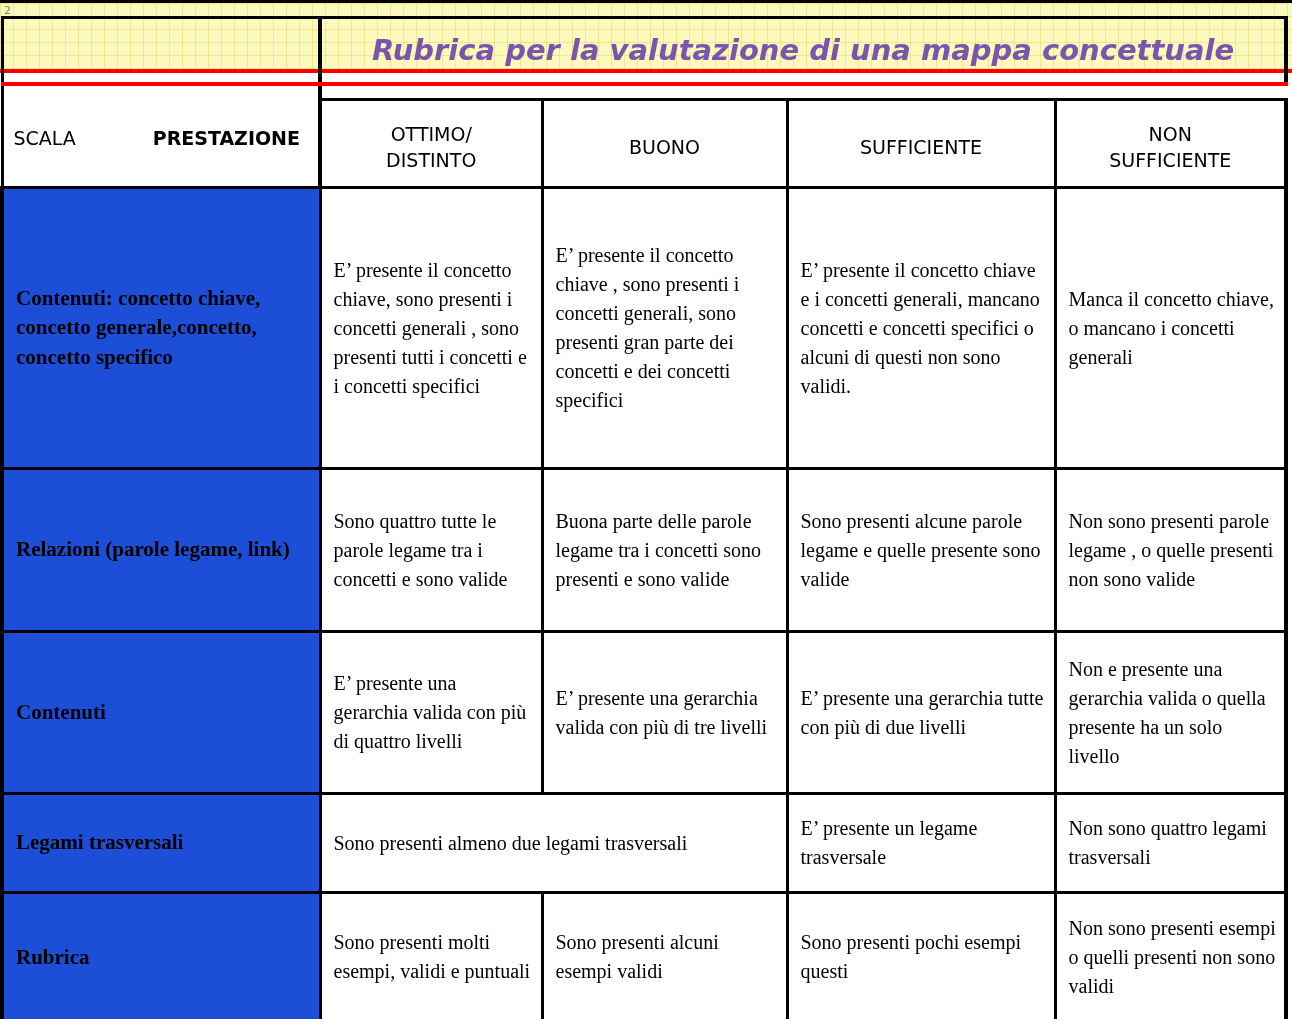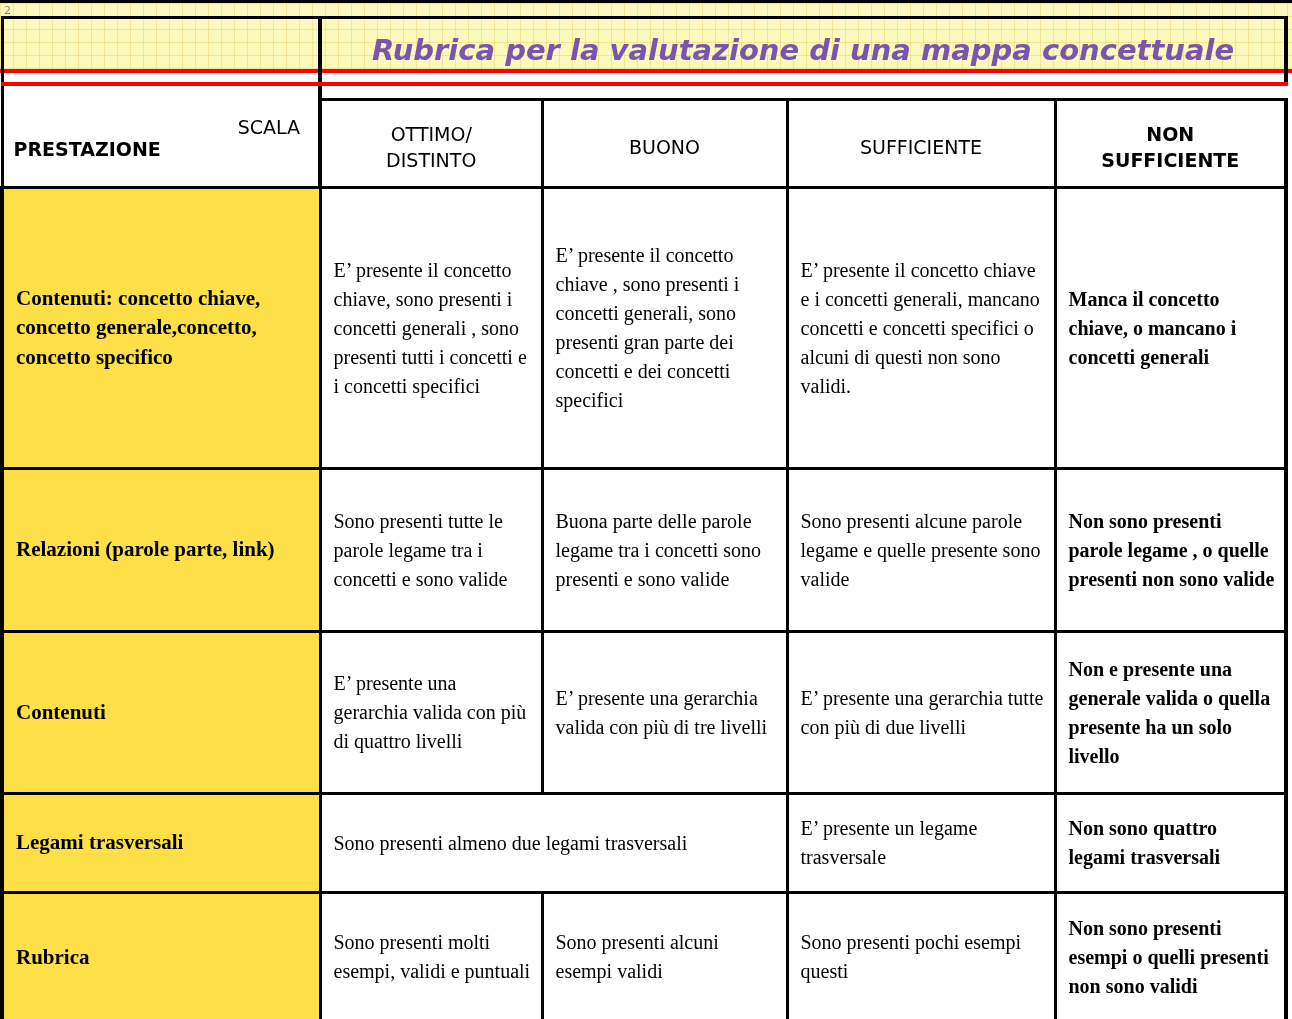--- a/index.html
+++ b/index.html
@@ -67,21 +67,21 @@
     border-left:3px solid #000;
     border-right:4px solid #000;
     border-bottom:3px solid #000;
     background:#fff;
     vertical-align:top;
     font-family:"DejaVu Sans", sans-serif;
     font-size:19px;
     padding:0;
   }
   .corner-inner{
-    display:flex;flex-direction:column;justify-content:space-between;
+    display:flex;justify-content:space-between;
     height:100%;box-sizing:border-box;
     padding:16px 18px 12px 10px;
   }
   .scala{align-self:flex-end;}
   .prestazione{align-self:flex-start;font-weight:bold;}
   
   td.hcell{
     border:3px solid #000;
     background:#fff;
     text-align:center;
@@ -93,30 +93,30 @@
     line-height:1.35;
   }
   
   td.crit{
     border:3px solid #000;
     border-left-width:4px;
     font-weight:bold;
     font-size:21px;
     padding:6px 10px 6px 12px;
     line-height:1.4;
-    background:#fde047;
+    background:#1d4ed8;
   }
   td.cell{
     border:3px solid #000;
     font-size:20px;
     padding:6px 8px 6px 12px;
     line-height:1.45;
     background:#fff;
   }
-  td.last{border-right-width:4px;font-weight:bold;}
+  td.last{border-right-width:4px;}
   tr.bottomrow td{border-bottom-width:4px;}
 </style>
 </head>
 <body>
 
 <div class="page">
   <div class="topstrip"></div>
   <div class="redline"></div>
   <div class="corner-mark">2</div>
 
@@ -156,33 +156,33 @@
 
     <tr style="height:281px">
       <td class="crit">Contenuti: concetto chiave, concetto generale,concetto, concetto specifico</td>
       <td class="cell">E’ presente il concetto chiave, sono presenti i concetti generali , sono presenti tutti i concetti e i concetti specifici</td>
       <td class="cell">E’ presente il concetto chiave , sono presenti i concetti generali, sono presenti gran parte dei concetti e dei concetti specifici</td>
       <td class="cell">E’ presente il concetto chiave e i concetti generali, mancano concetti e concetti specifici o alcuni di questi non sono validi.</td>
       <td class="cell last">Manca il concetto chiave, o mancano i concetti generali</td>
     </tr>
 
     <tr style="height:163px">
-      <td class="crit">Relazioni (parole parte, link)</td>
-      <td class="cell">Sono presenti tutte le parole legame tra i concetti e sono valide</td>
+      <td class="crit">Relazioni (parole legame, link)</td>
+      <td class="cell">Sono quattro tutte le parole legame tra i concetti e sono valide</td>
       <td class="cell">Buona parte delle parole legame tra i concetti sono presenti e sono valide</td>
       <td class="cell">Sono presenti alcune parole legame e quelle presente sono valide</td>
       <td class="cell last">Non sono presenti parole legame , o quelle presenti non sono valide</td>
     </tr>
 
     <tr style="height:162px">
       <td class="crit">Contenuti</td>
       <td class="cell">E’ presente una gerarchia valida con più di quattro livelli</td>
       <td class="cell">E’ presente una gerarchia valida con più di tre livelli</td>
       <td class="cell">E’ presente una gerarchia tutte con più di due livelli</td>
-      <td class="cell last">Non e presente una generale valida o quella presente ha un solo livello</td>
+      <td class="cell last">Non e presente una gerarchia valida o quella presente ha un solo livello</td>
     </tr>
 
     <tr style="height:99px">
       <td class="crit">Legami trasversali</td>
       <td class="cell" colspan="2">Sono presenti almeno due legami trasversali</td>
       <td class="cell">E’ presente un legame trasversale</td>
       <td class="cell last">Non sono quattro legami trasversali</td>
     </tr>
 
     <tr style="height:130px" class="bottomrow">

